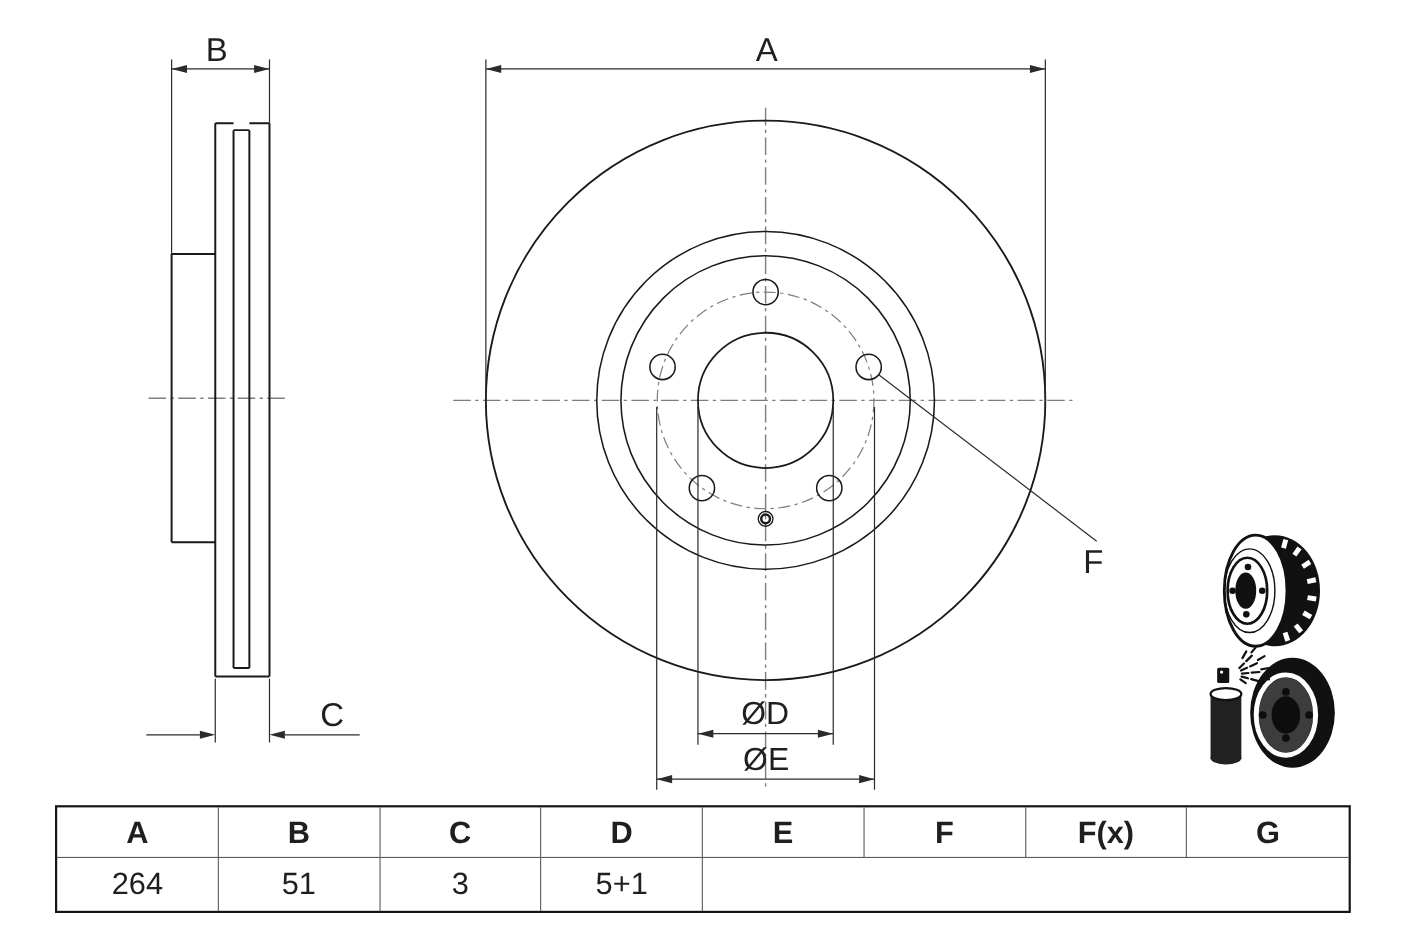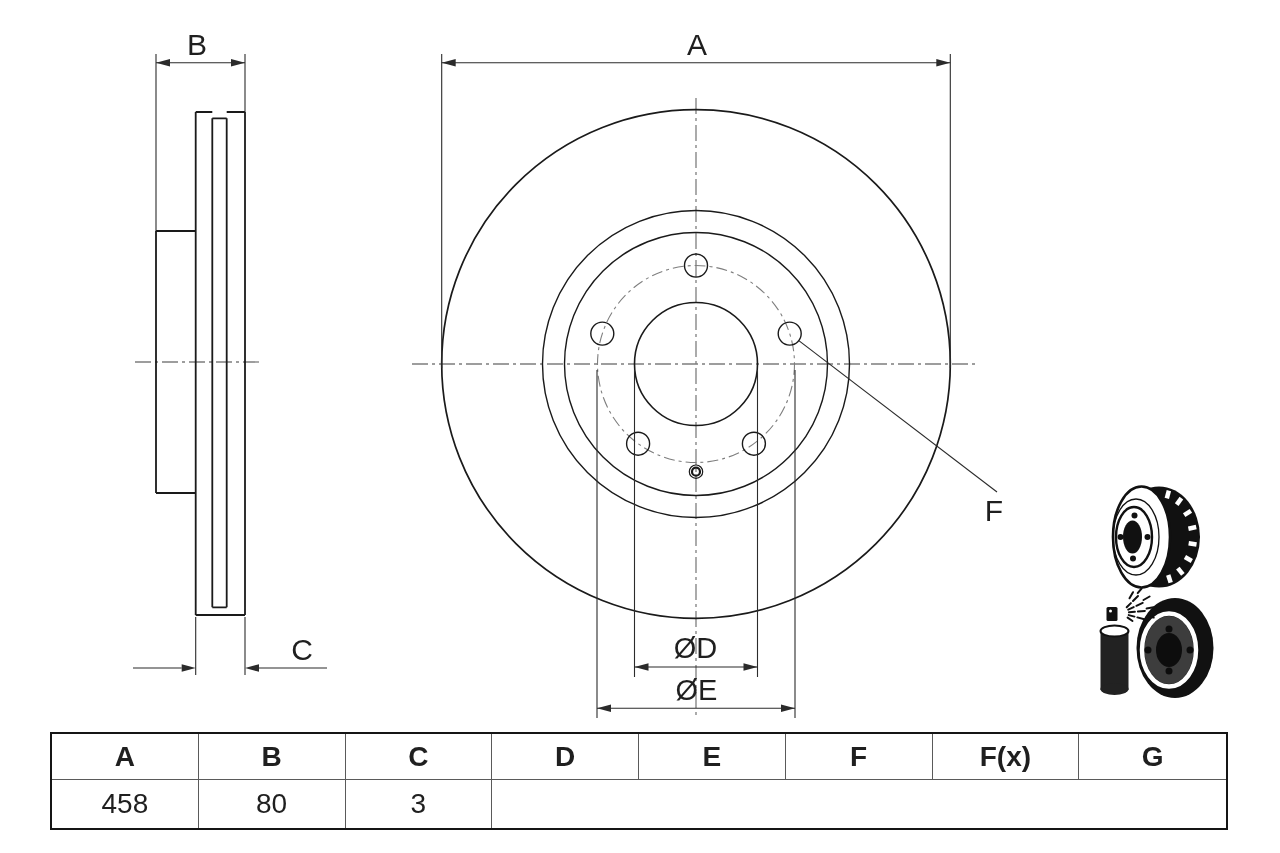--- a/index.html
+++ b/index.html
@@ -181,19 +181,20 @@
 
   <div class="spec-table">
     <div class="cell head">A</div>
     <div class="cell head">B</div>
     <div class="cell head">C</div>
     <div class="cell head">D</div>
     <div class="cell head">E</div>
     <div class="cell head">F</div>
     <div class="cell head">F(x)</div>
     <div class="cell head last">G</div>
-    <div class="cell">458</div>
-    <div class="cell">80</div>
+    <div class="cell">264</div>
+    <div class="cell">51</div>
     <div class="cell">3</div>
+    <div class="cell">5+1</div>
     <div class="cell last"></div>
   </div>
 
 </div>
 
 </body></html>

